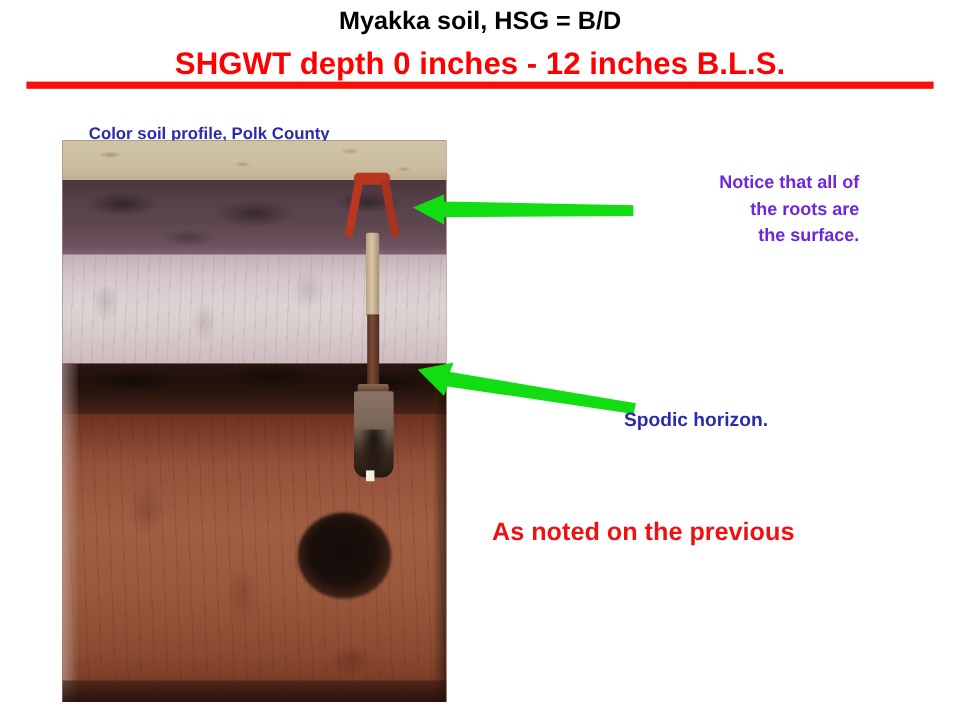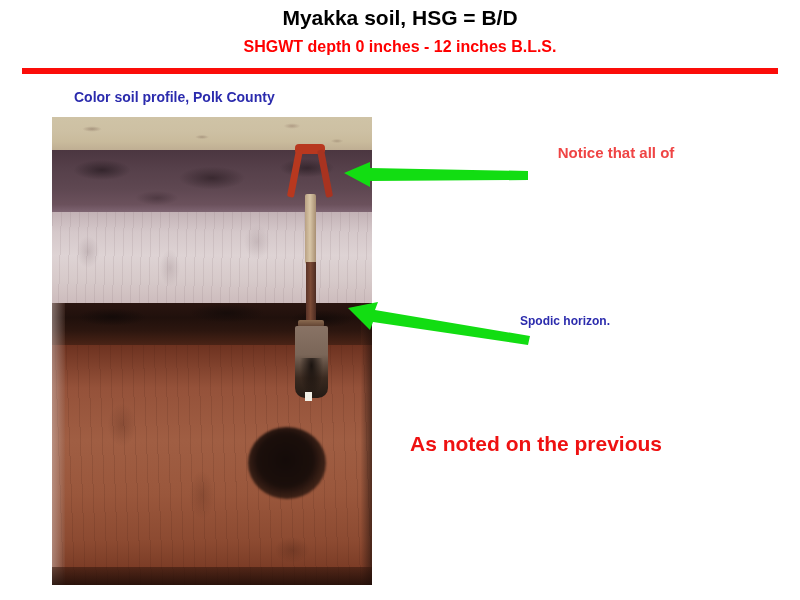--- a/index.html
+++ b/index.html
@@ -28,39 +28,39 @@
     color: #000000;
     letter-spacing: 0px;
     white-space: nowrap;
   }
   #title-line-2 {
     position: absolute;
     left: 0;
     top: 38px;
     width: 800px;
     text-align: center;
-    font-size: 16px;
+    font-size: 26px;
     font-weight: bold;
     color: #ff0000;
     white-space: nowrap;
   }
   #title-rule {
     position: absolute;
     left: 22px;
     top: 68px;
     width: 756px;
     height: 6px;
     background: #fb0d09;
   }
 
   
   #photo-caption {
     position: absolute;
     left: 74px;
-    top: 89px;
+    top: 103px;
     font-size: 14px;
     font-weight: bold;
     color: #2b2bad;
     white-space: nowrap;
   }
 
   
   #soil-photo {
     position: absolute;
     left: 52px;
@@ -212,33 +212,33 @@
   #arrow-roots { position: absolute; left: 344px; top: 160px; width: 184px; height: 30px; }
   #arrow-spodic { position: absolute; left: 348px; top: 302px; width: 182px; height: 48px; }
   .arrow-svg { display: block; width: 100%; height: 100%; }
 
   
   #annotation-roots {
     position: absolute;
     left: 516px;
     top: 142px;
     width: 200px;
-    text-align: center;
+    text-align: right;
     font-size: 15px;
     font-weight: bold;
-    color: #ef4444;
+    color: #6d28d9;
     line-height: 22px;
   }
   #annotation-spodic {
     position: absolute;
     left: 520px;
-    top: 310px;
+    top: 340px;
     width: 210px;
     text-align: left;
-    font-size: 12px;
+    font-size: 16px;
     font-weight: bold;
     color: #2b2bad;
     line-height: 22px;
     white-space: nowrap;
   }
   #note-previous-slide {
     position: absolute;
     left: 410px;
     top: 428px;
     width: 360px;
@@ -294,19 +294,21 @@
 </div>
 
 <div id="arrow-spodic">
   <svg class="arrow-svg" viewBox="0 0 182 48" preserveAspectRatio="none">
     <polygon points="0,6 30,0 27,8 182,34 180,43 25,20 22,28" fill="#12dd12"></polygon>
   </svg>
 </div>
 
 <div id="annotation-roots">
   <span class="nowrap-line">Notice that all of</span>
+  <span class="nowrap-line">the roots are</span>
+  <span class="nowrap-line">the surface.</span>
 </div>
 
 <div id="annotation-spodic">Spodic horizon.</div>
 
 <div id="note-previous-slide">
   <span class="nowrap-line">As noted on the previous</span>
 </div>
 
 </body></html>

